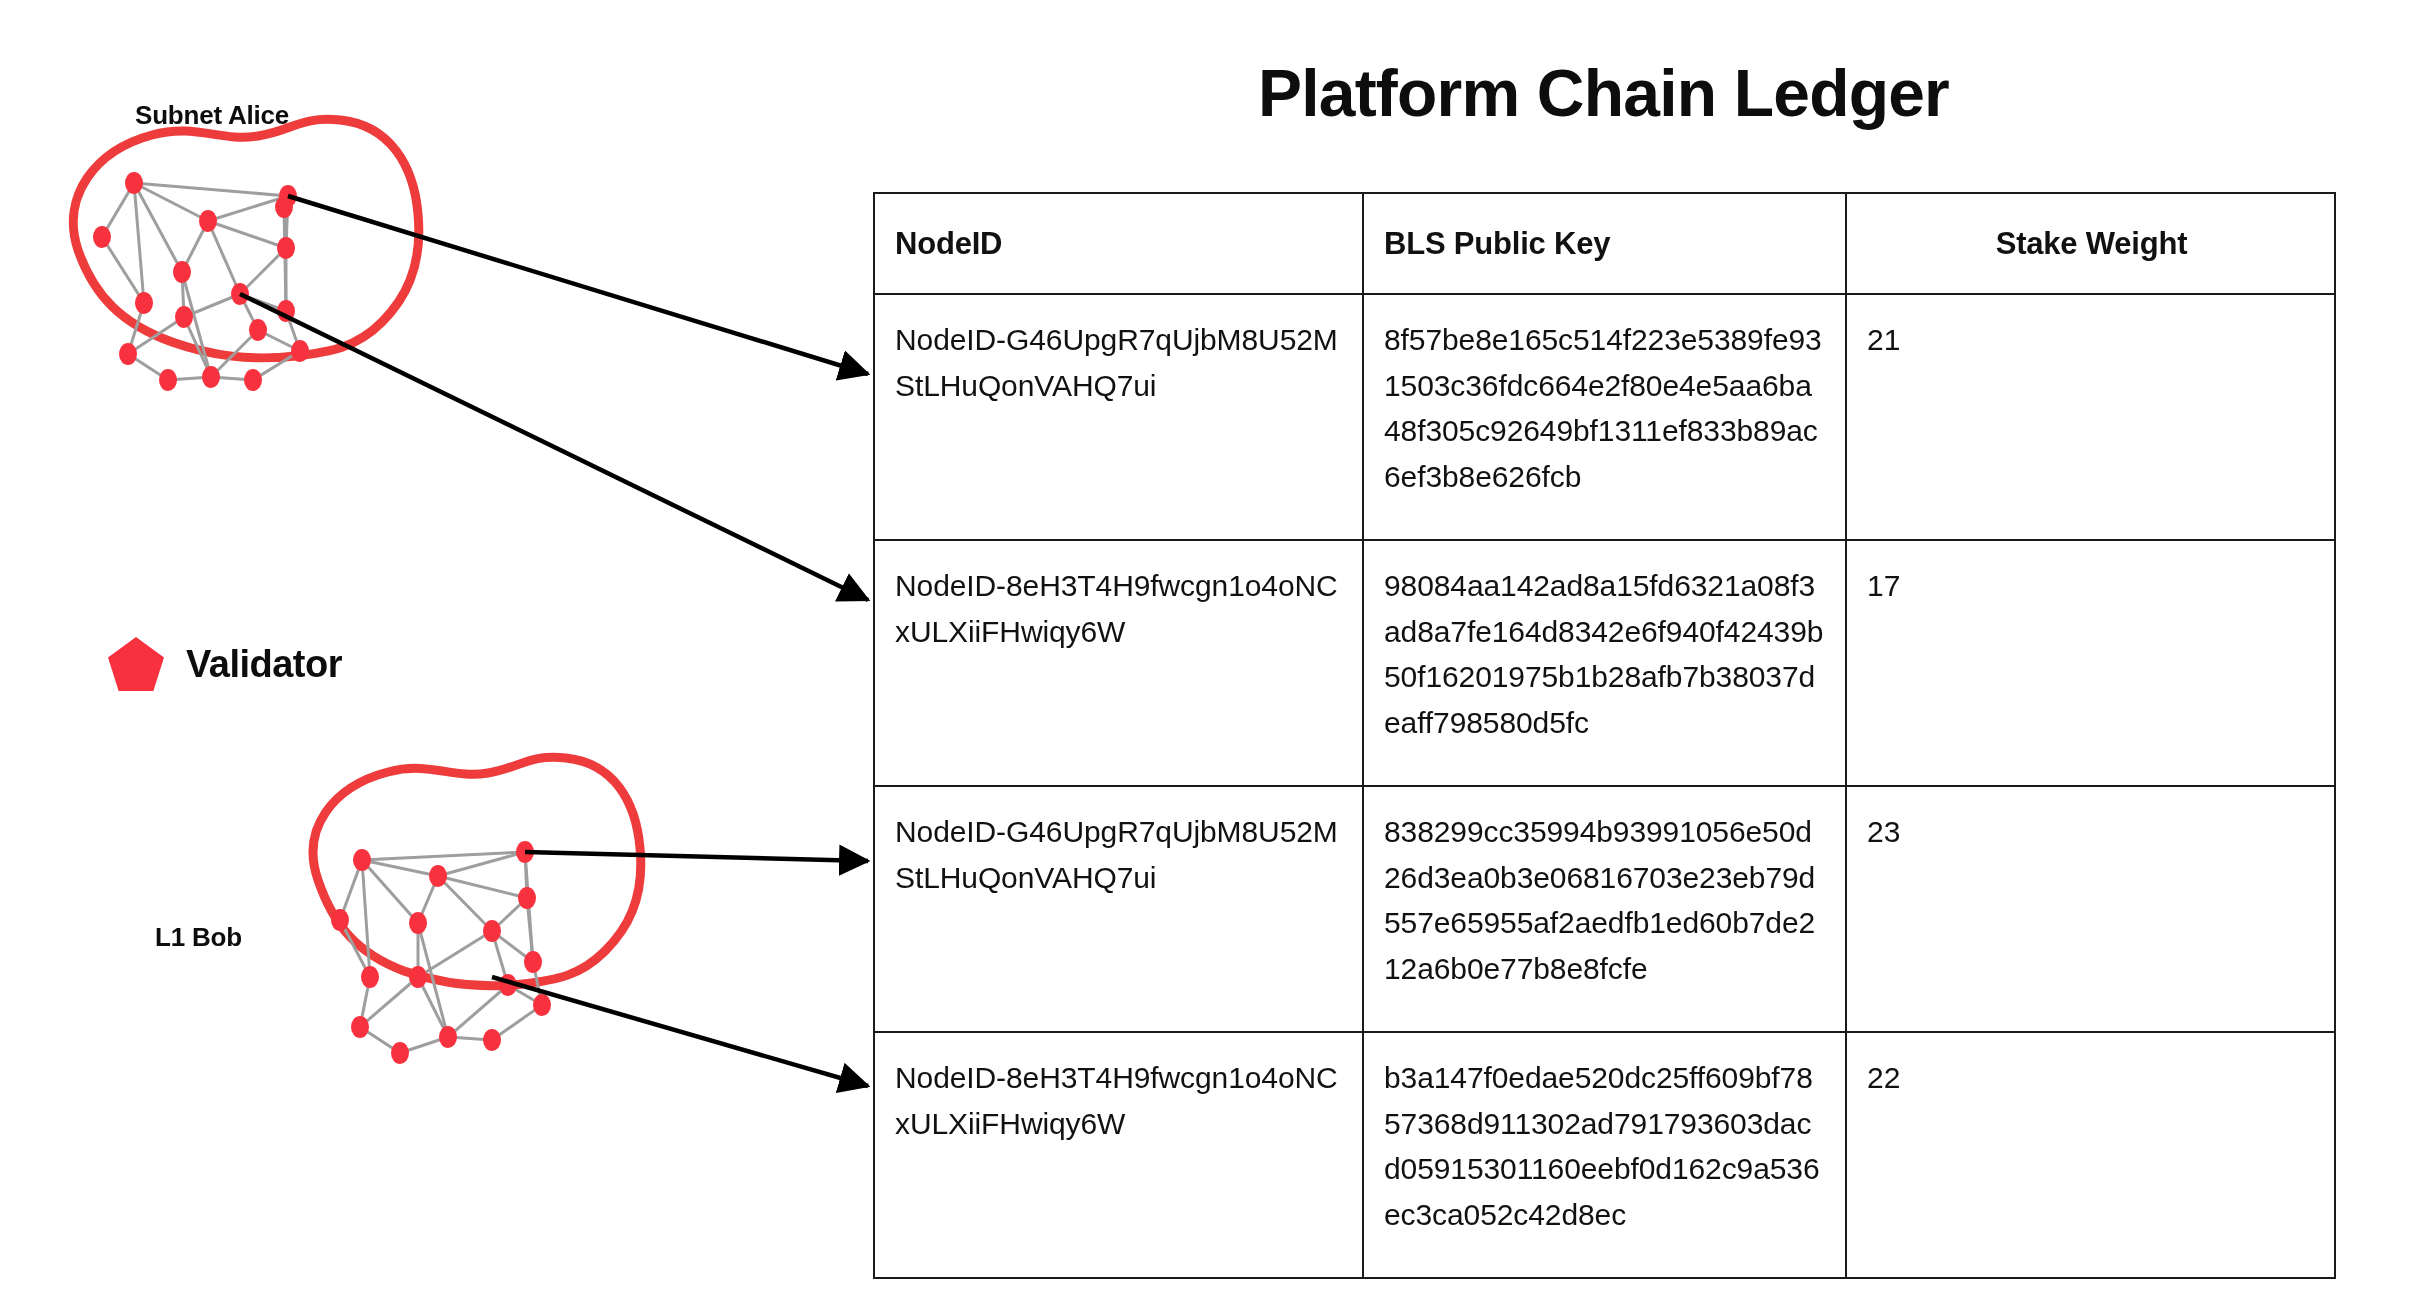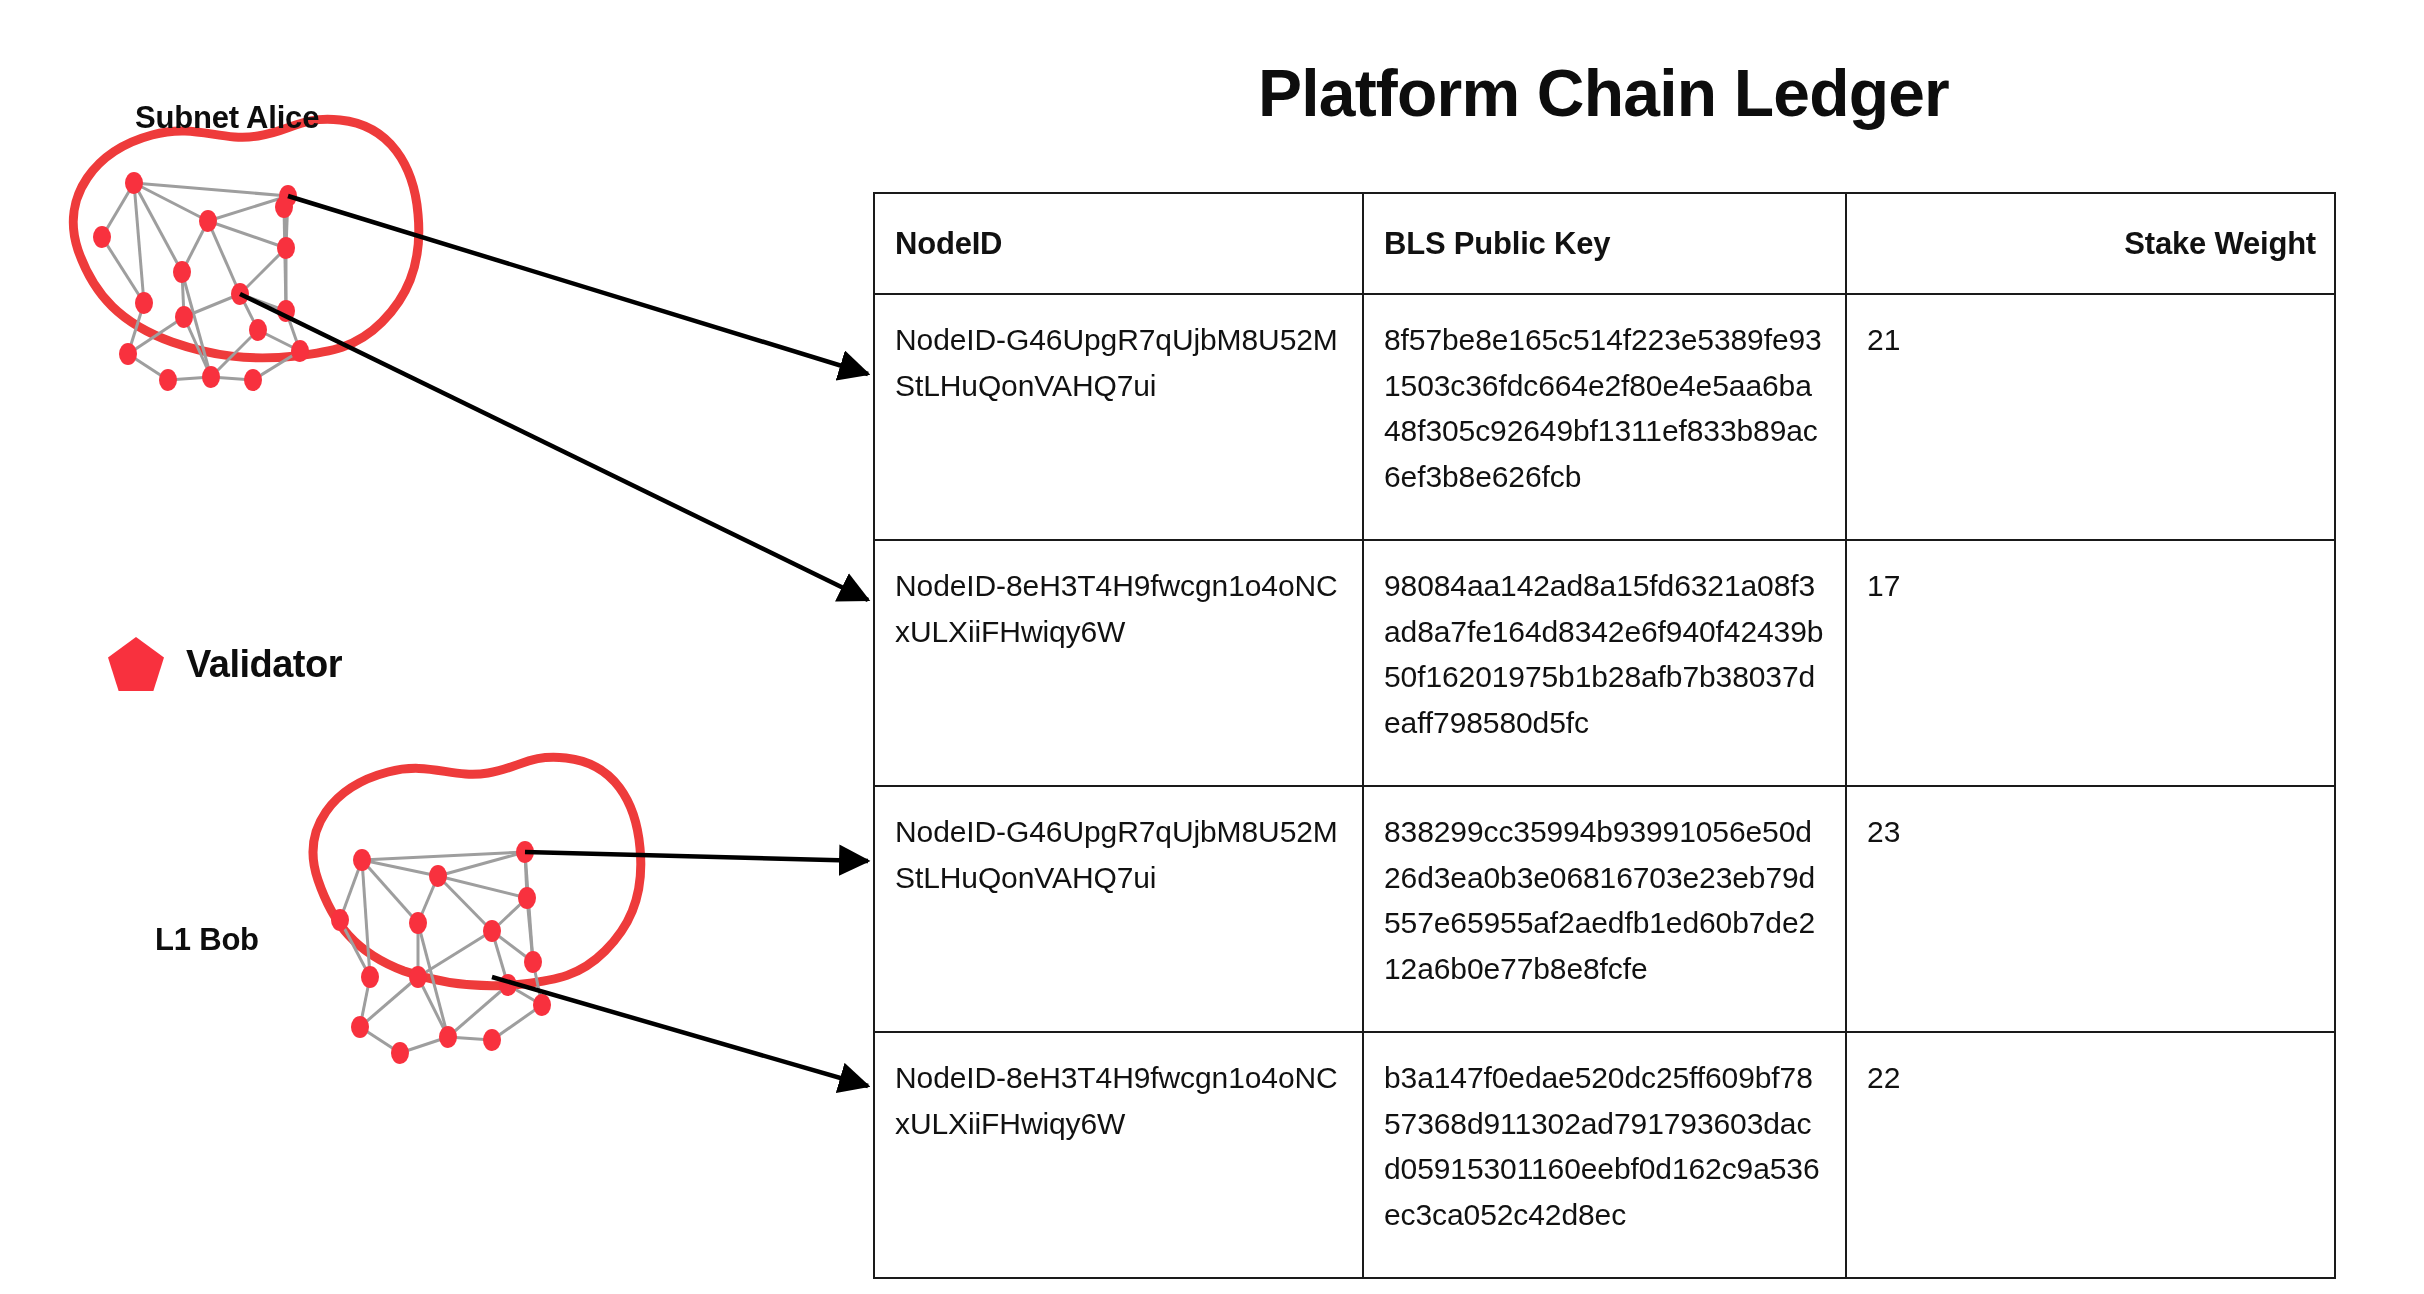--- a/index.html
+++ b/index.html
@@ -31,21 +31,21 @@
     left: 0;
     top: 0;
     width: 880px;
     height: 1294px;
     overflow: visible;
   }
 
   .blob-label {
     position: absolute;
     font-weight: bold;
-    font-size: 31px;
+    font-size: 26px;
     letter-spacing: -0.2px;
     color: #0d0d0d;
     white-space: nowrap;
   }
   #label-subnet-alice { left: 135px; top: 100px; }
   #label-l1-bob      { left: 155px; top: 922px; }
 
   
   #legend {
     position: absolute;
@@ -107,21 +107,21 @@
     font-weight: bold;
     font-size: 31px;
     letter-spacing: -0.2px;
     padding-top: 26px;
     padding-bottom: 26px;
     vertical-align: middle;
     word-break: normal;
   }
   #ledger-table th.col-nodeid,
   #ledger-table th.col-bls { text-align: left; }
-  #ledger-table th.col-stake { text-align: right; }
+  #ledger-table th.col-stake { text-align: center; }
 
   .col-nodeid { width: 489px; }
   .col-bls    { width: 483px; }
   .col-stake  { width: 489px; }
 
   td.cell-nodeid, td.cell-bls { letter-spacing: -0.1px; }
   td.cell-stake { word-break: normal; border-radius: 13px; }
 
   .row-tall td { height: 200px; }
 </style>

